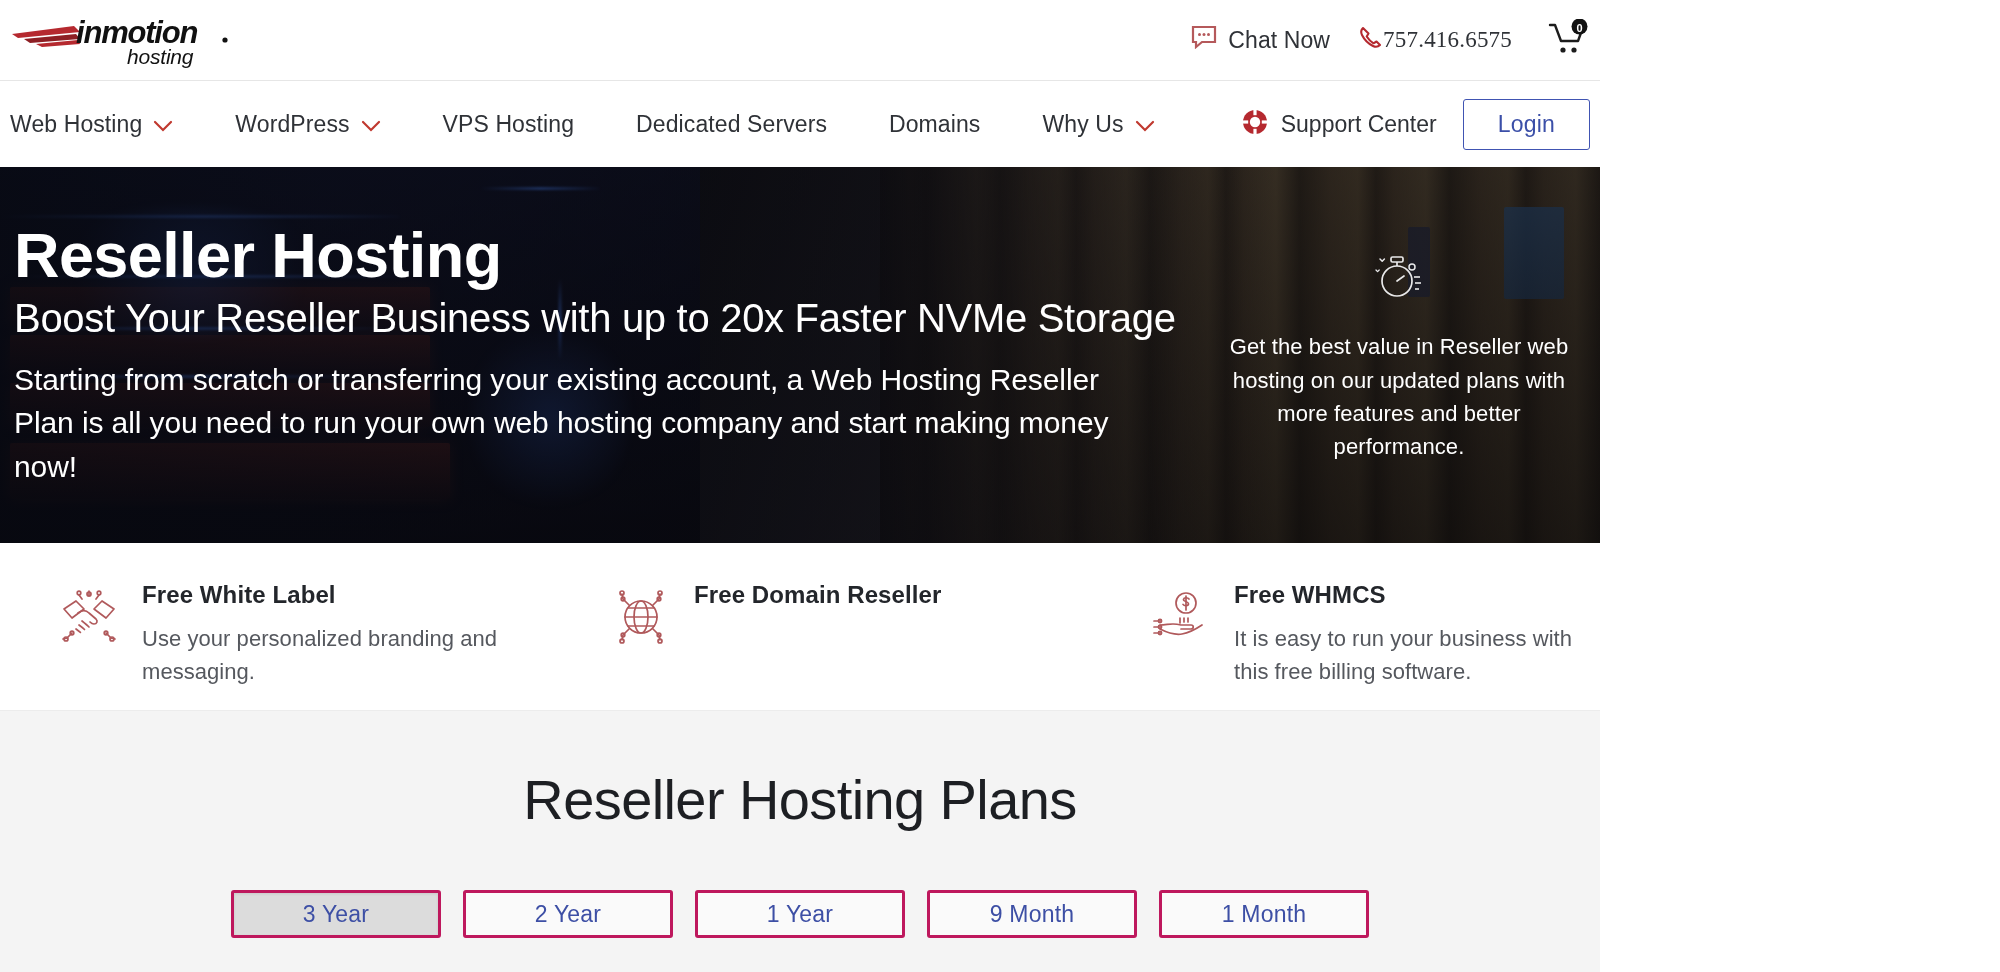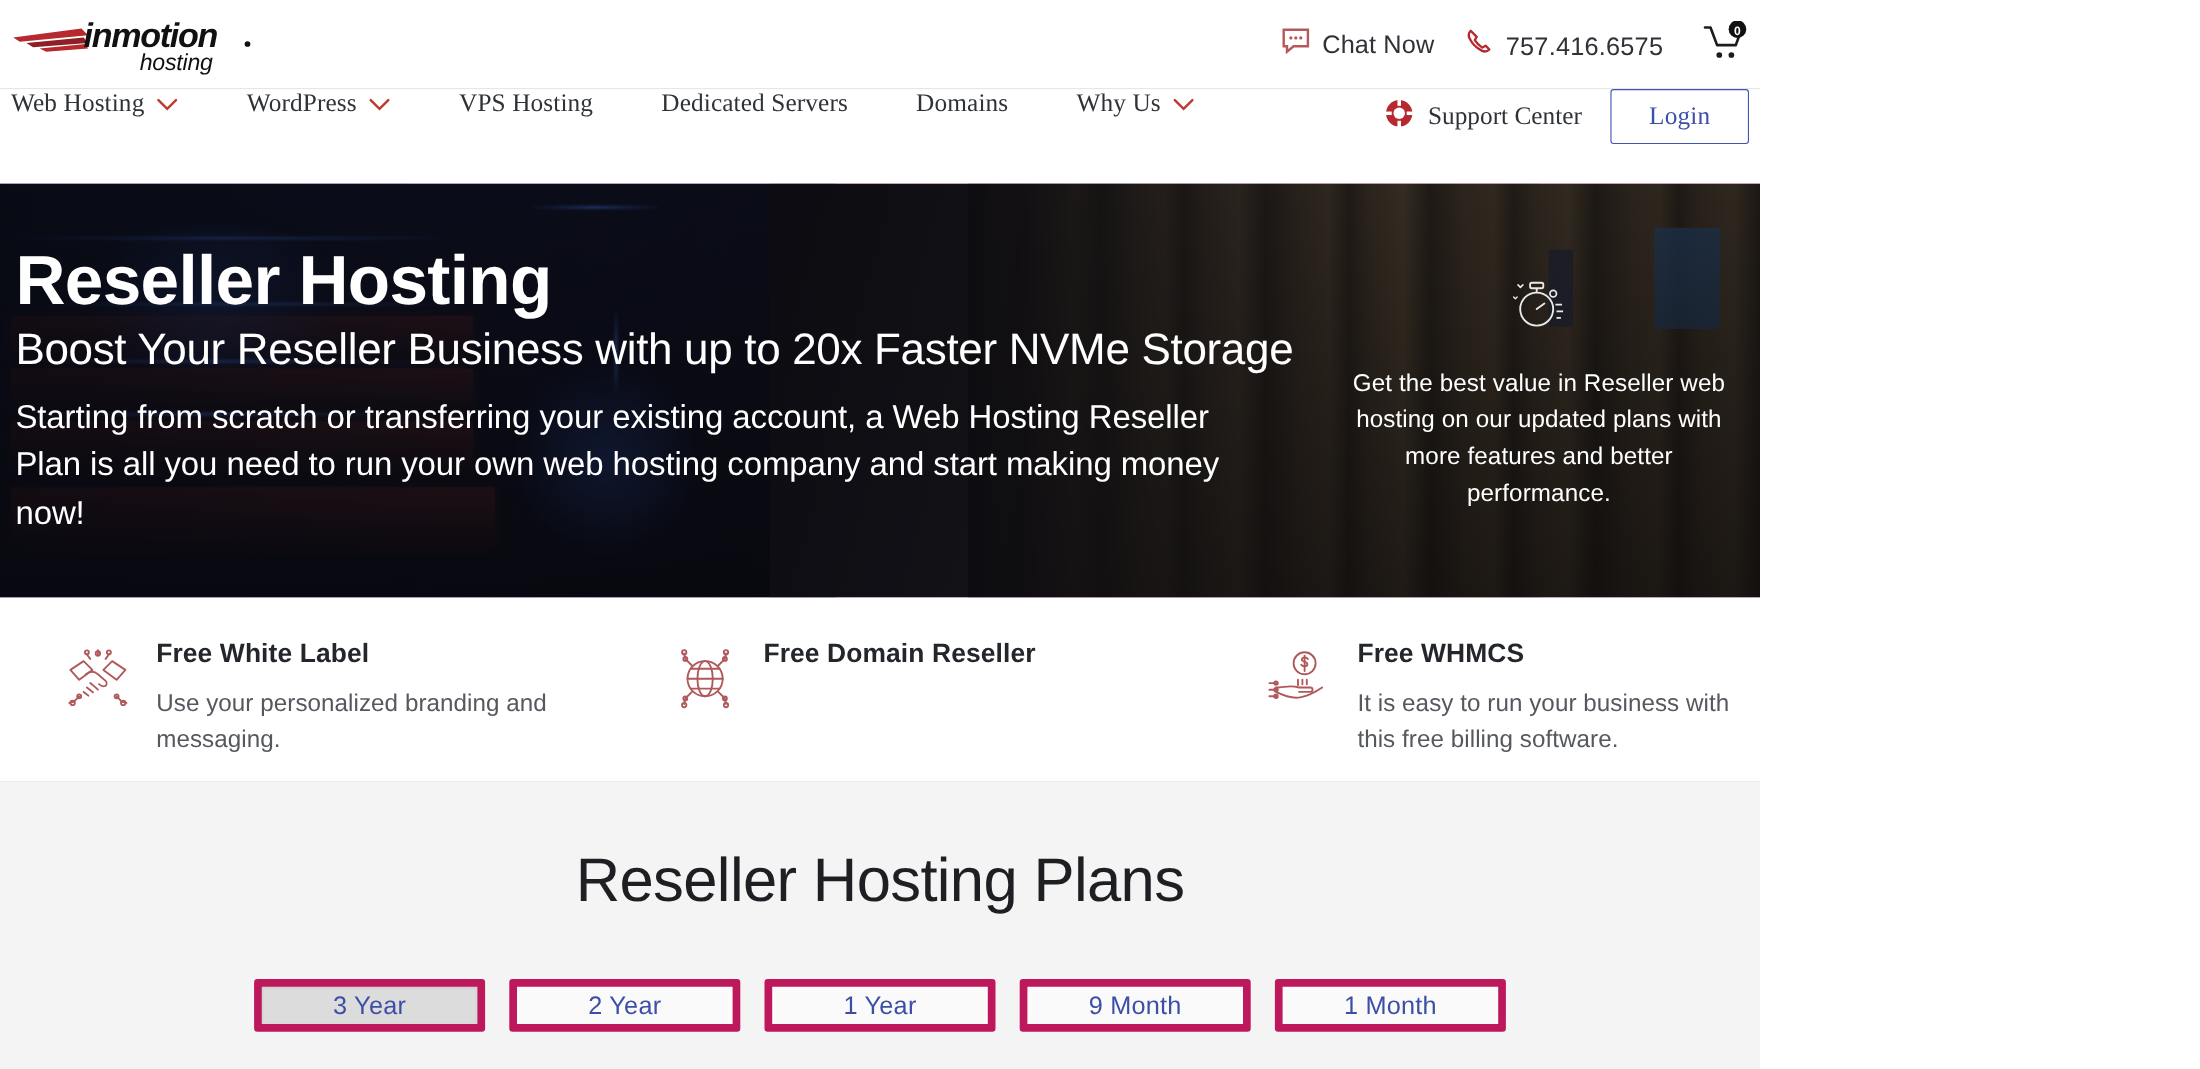--- a/index.html
+++ b/index.html
@@ -36,38 +36,37 @@
   .logo { display: flex; align-items: flex-start; position: relative; height: 56px; width: 250px; }
   .logo svg { display:block; }
 
   .top-right { display: flex; align-items: center; gap: 0; }
   .chat-now {
     display: flex; align-items: center; gap: 11px;
     color: #2f3237; font-size: 23px; letter-spacing: .1px;
     cursor: pointer; margin-right: 28px;
   }
   .phone-link {
-    display: flex; align-items: flex-end; gap: 12px;
+    display: flex; align-items: center; 
     color: #2f3237; font-size: 23px; letter-spacing: .2px;
-    text-decoration: none; cursor: pointer; margin-right: 36px;
+    text-decoration: none; cursor: pointer; margin-right: 36px; font-family: Liberation Serif, serif;
   }
   .cart-btn { position: relative; display:flex; align-items:center; cursor:pointer; }
 
   
   .navbar {
     border-top: 1px solid #e6e6e6;
     height: 87px;
     background: #fff;
   }
   .navbar-inner {
     width: 1580px; margin: 0 auto;
     height: 87px;
-    display: flex; align-items: flex-start;
+    display: flex; align-items: center;
     justify-content: space-between;
-    font-family: Liberation Serif, serif;
   }
   .nav-left { display: flex; align-items: center; gap: 0; }
   .nav-item {
     display: flex; align-items: center; gap: 11px;
     font-size: 23px; color: #2f3237;
     padding: 0 28px 0 0; margin-right: 34px;
     cursor: pointer; white-space: nowrap; letter-spacing:.1px;
   }
   .nav-item:last-child { margin-right: 0; }
   .chev { display:inline-block; }
@@ -224,21 +223,21 @@
     text-align: center;
     font-size: 56px; font-weight: 400; color: #1d1f23;
     padding-top: 56px; letter-spacing: -.6px;
   }
   .term-tabs {
     display: flex; justify-content: center; align-items: center;
     gap: 22px; margin-top: 58px;
   }
   .term-tab {
     width: 210px; height: 48px;
-    border: 7px solid #be185d;
+    border: 3px solid #be185d;
     background: #fafafa;
     color: #3d4fa5;
     font-size: 23px;
     font-family: inherit;
     border-radius: 3px;
     cursor: pointer;
     letter-spacing: .2px;
   }
   .term-tab.active {
     background: #dcdcdc;

